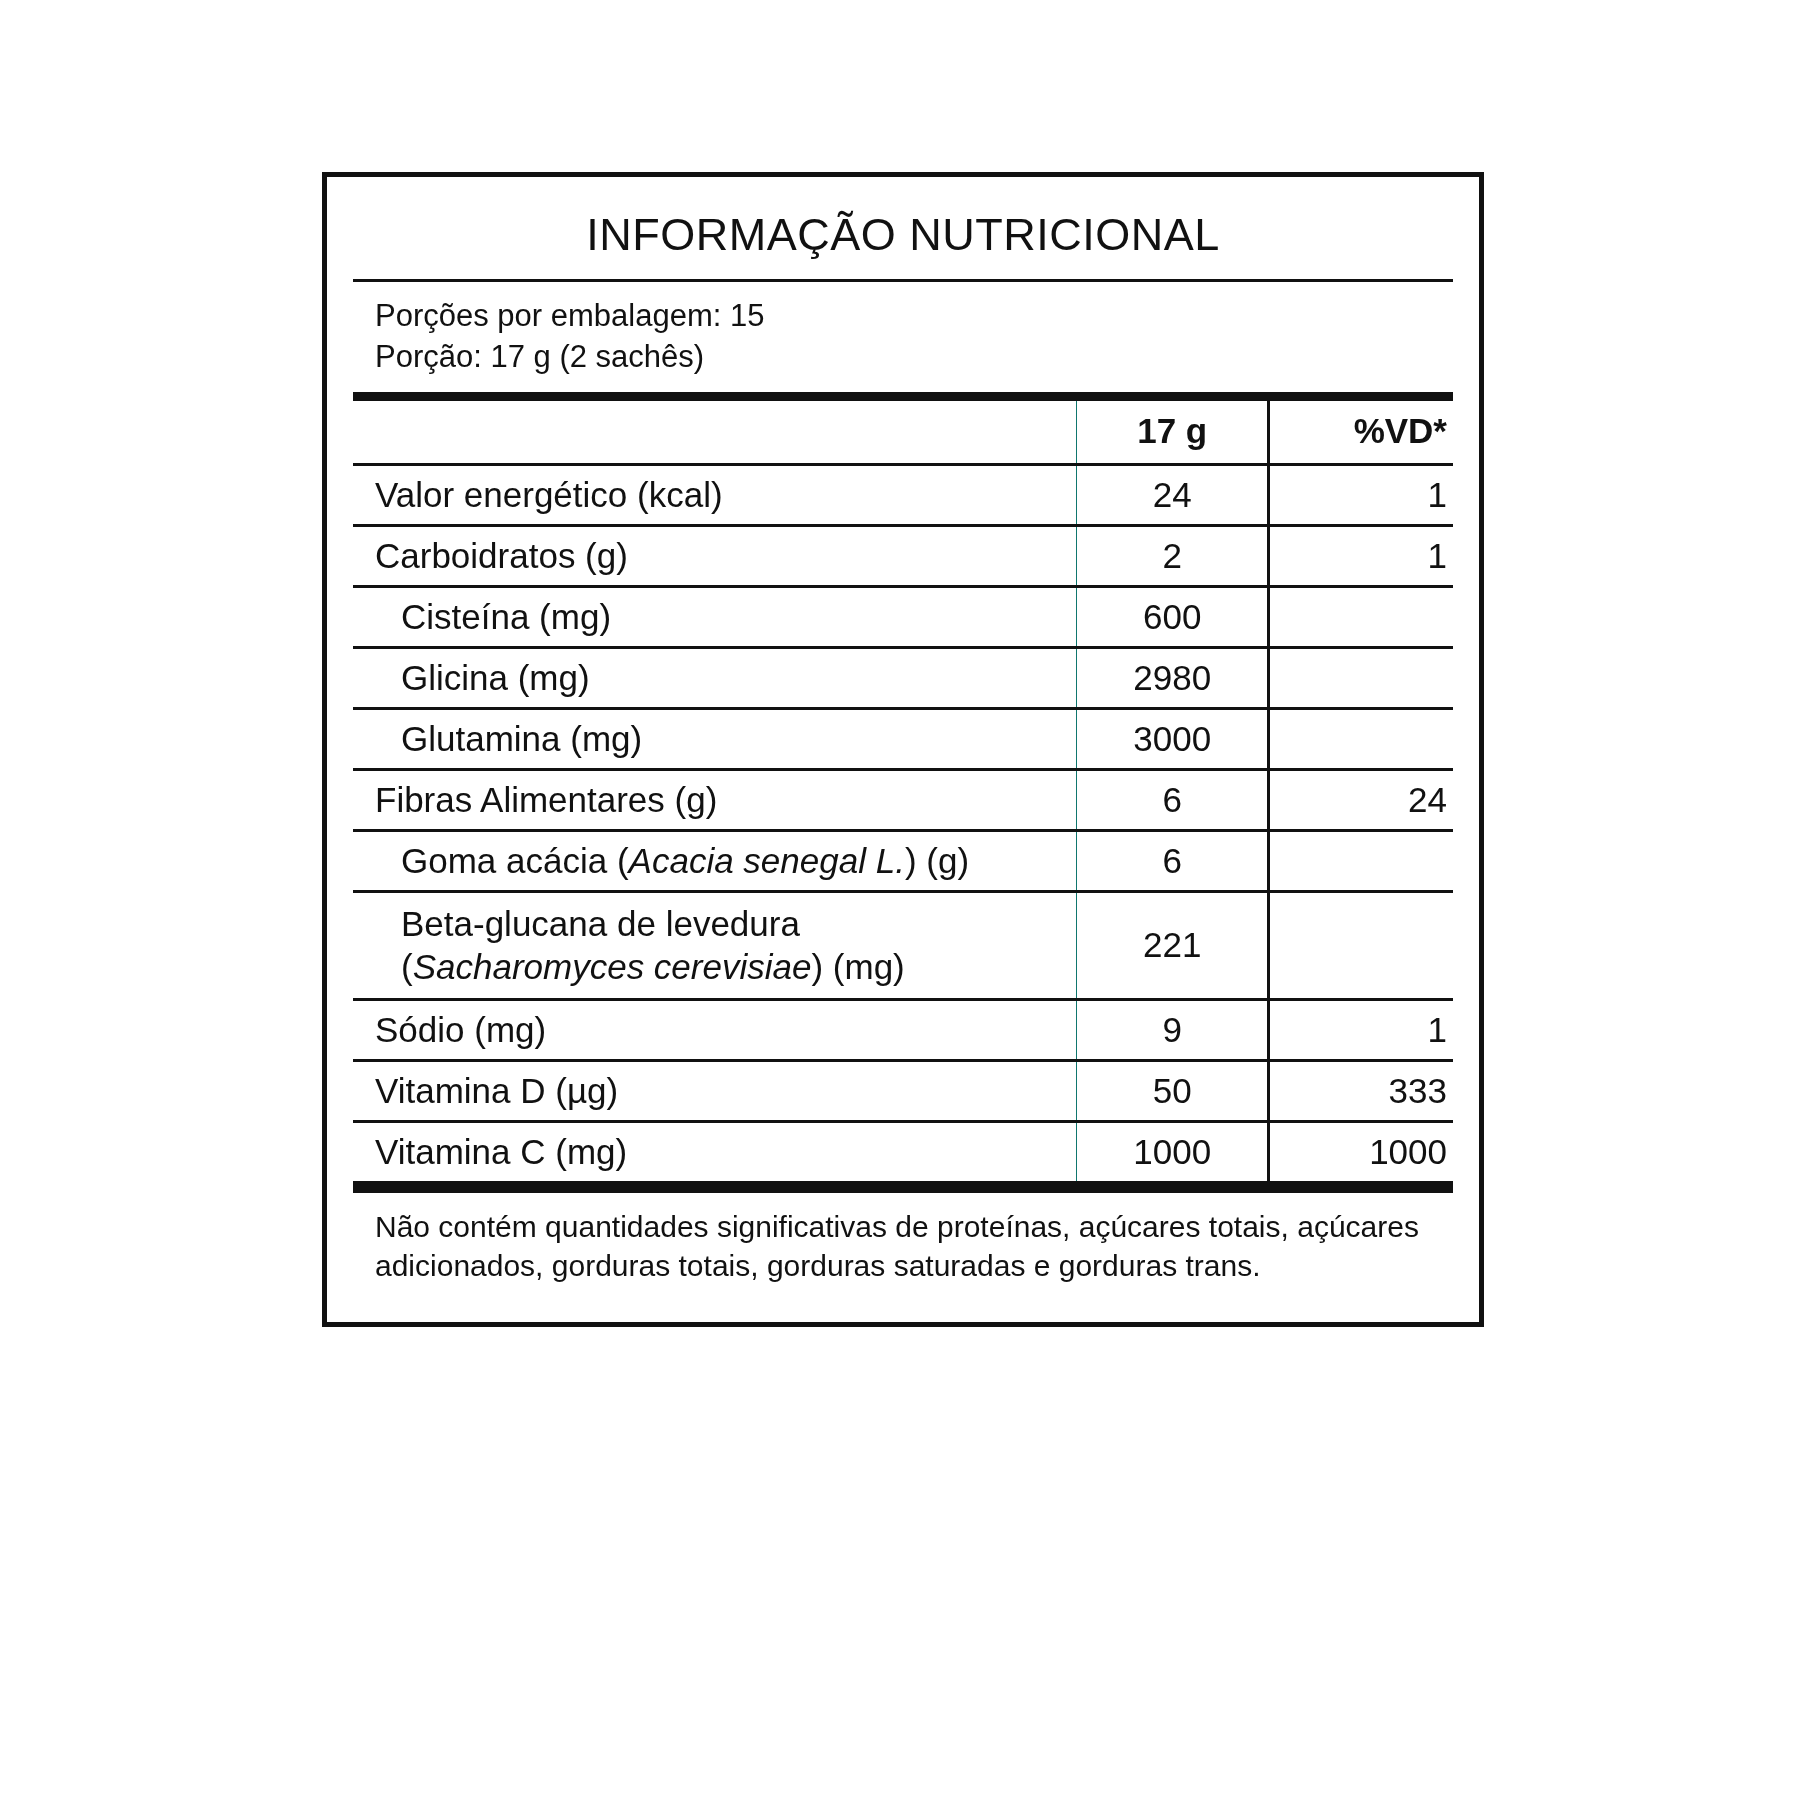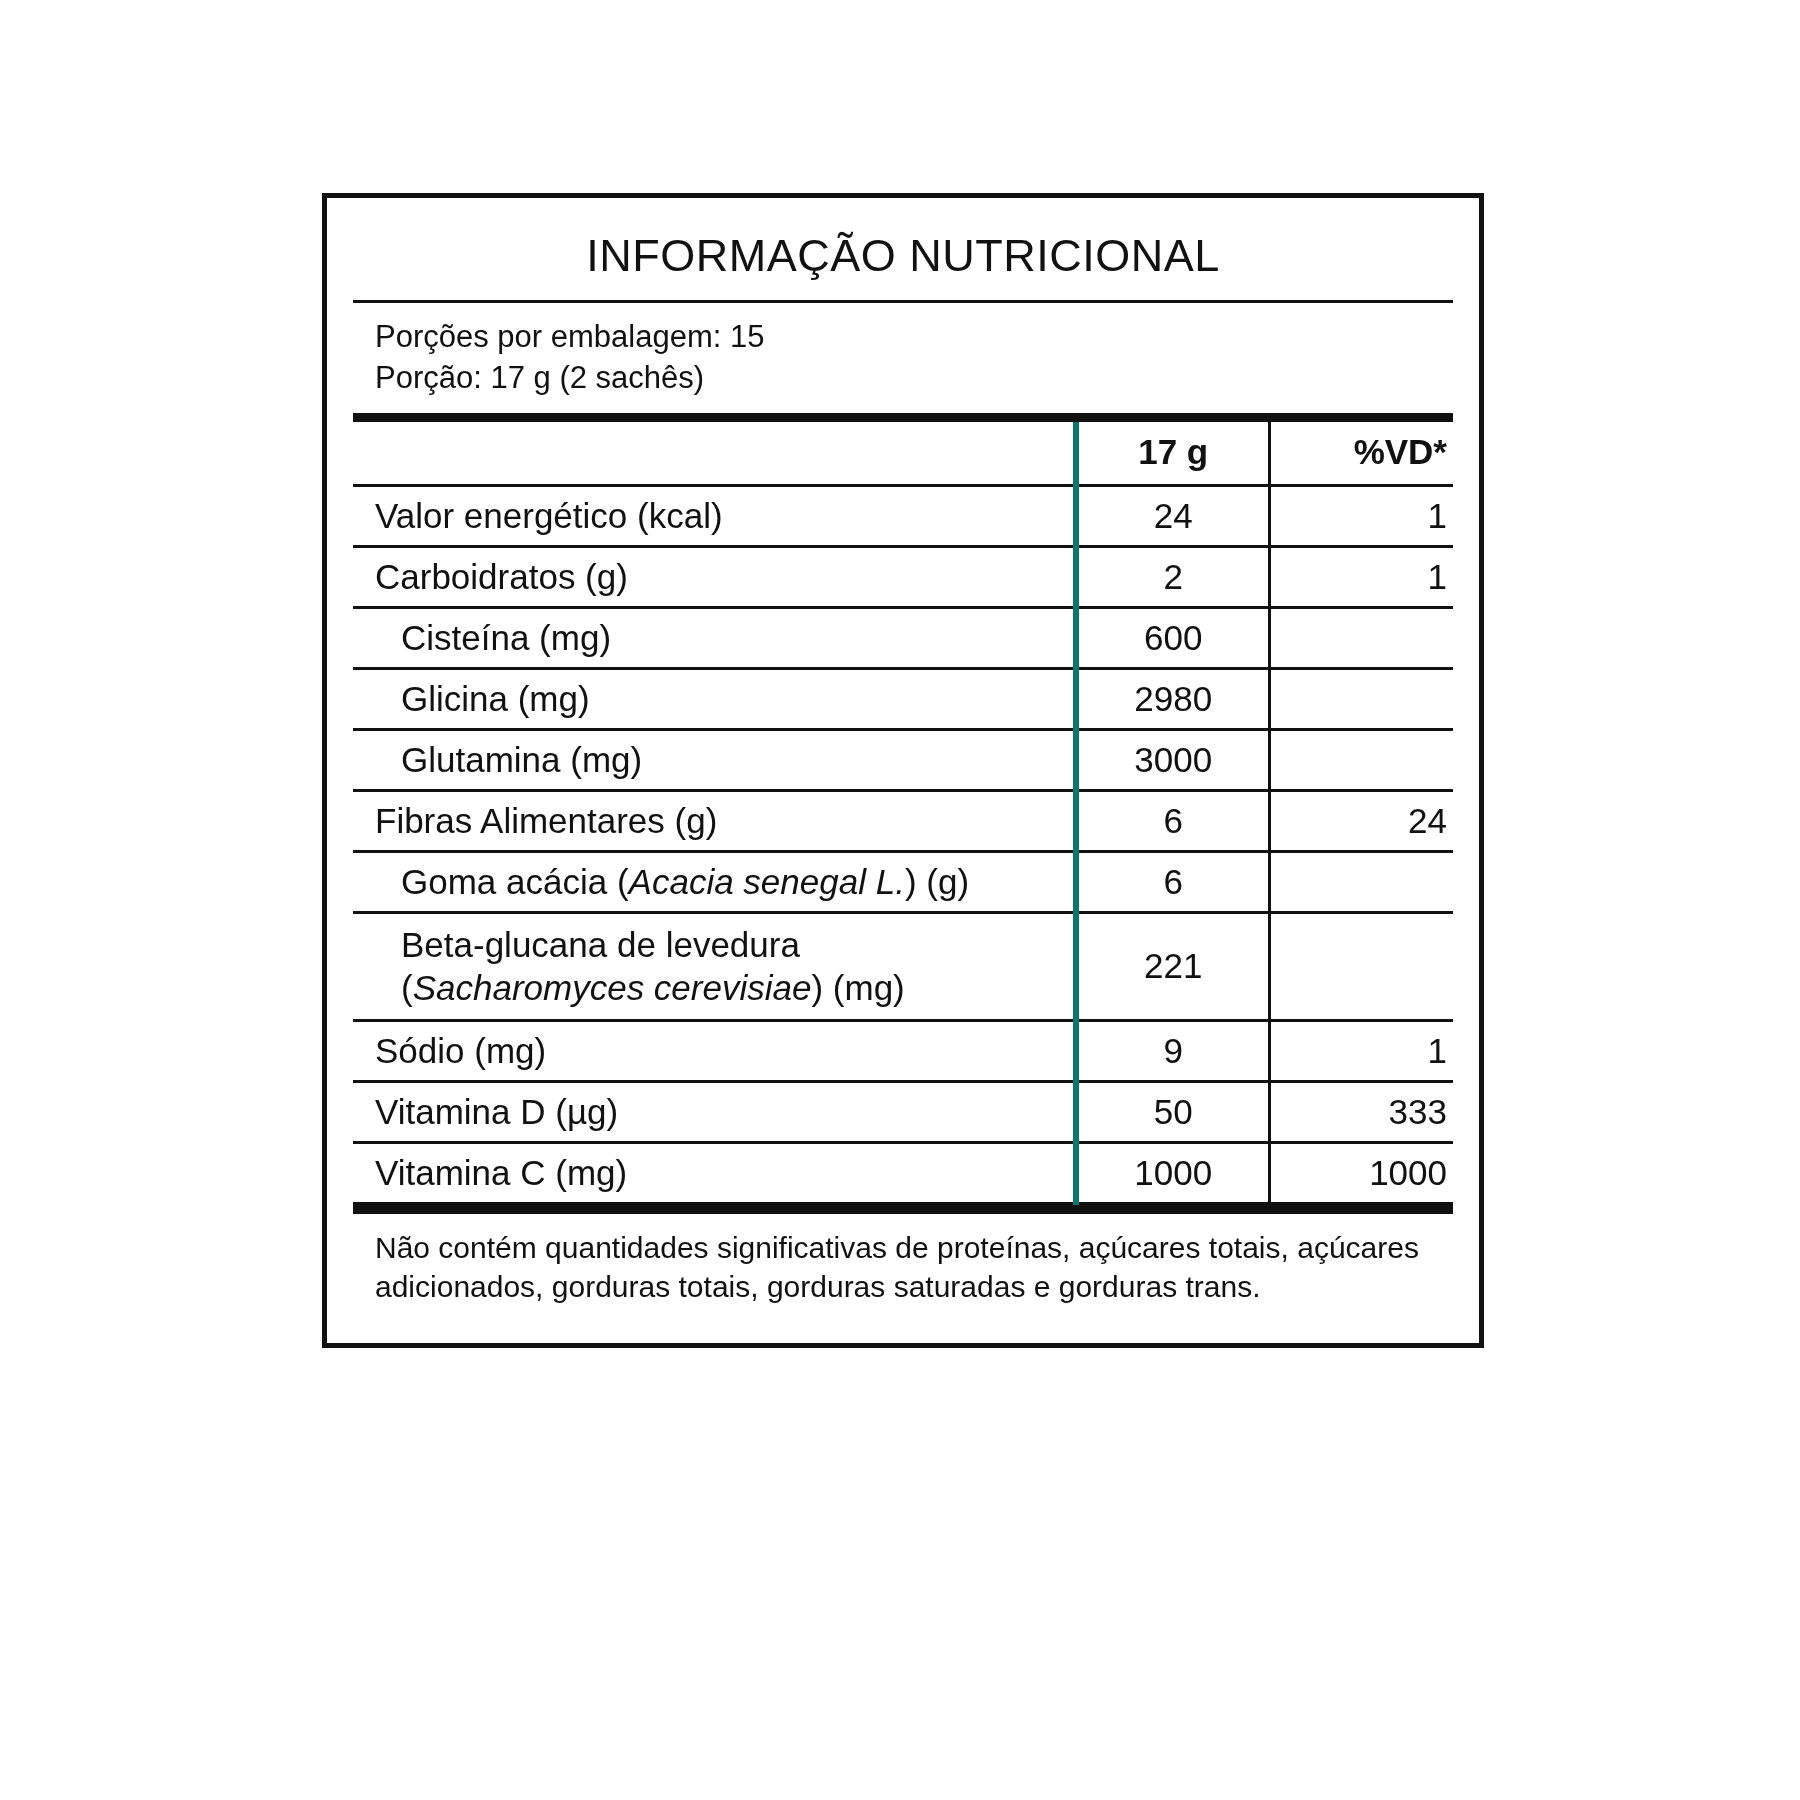--- a/index.html
+++ b/index.html
@@ -17,21 +17,20 @@
 
   .label-wrap {
     position: absolute;
     left: 322px;
     top: 172px;
     width: 1162px;
     box-sizing: border-box;
     border: 5px solid #111111;
     background: #ffffff;
     padding: 24px 26px 26px 26px;
-    margin-top: 21px;
   }
 
   .label-title {
     text-align: center;
     font-size: 45px;
     letter-spacing: 0.5px;
     padding: 8px 0 18px 0;
   }
 
   .rule-thin {
@@ -66,21 +65,21 @@
     padding: 10px 6px 12px 6px;
   }
   .col-name {
     text-align: left;
     padding-left: 22px !important;
     width: 720px;
   }
   .col-amt {
     text-align: center;
     width: 190px;
-    border-left: 6px solid #0f766e;
+    border-left: 1px solid #0f766e;
   }
   .col-vd {
     text-align: right;
     width: 180px;
     border-left: 3px solid #111111;
   }
   .indent-1 {
     padding-left: 48px !important;
   }
   .ital {

